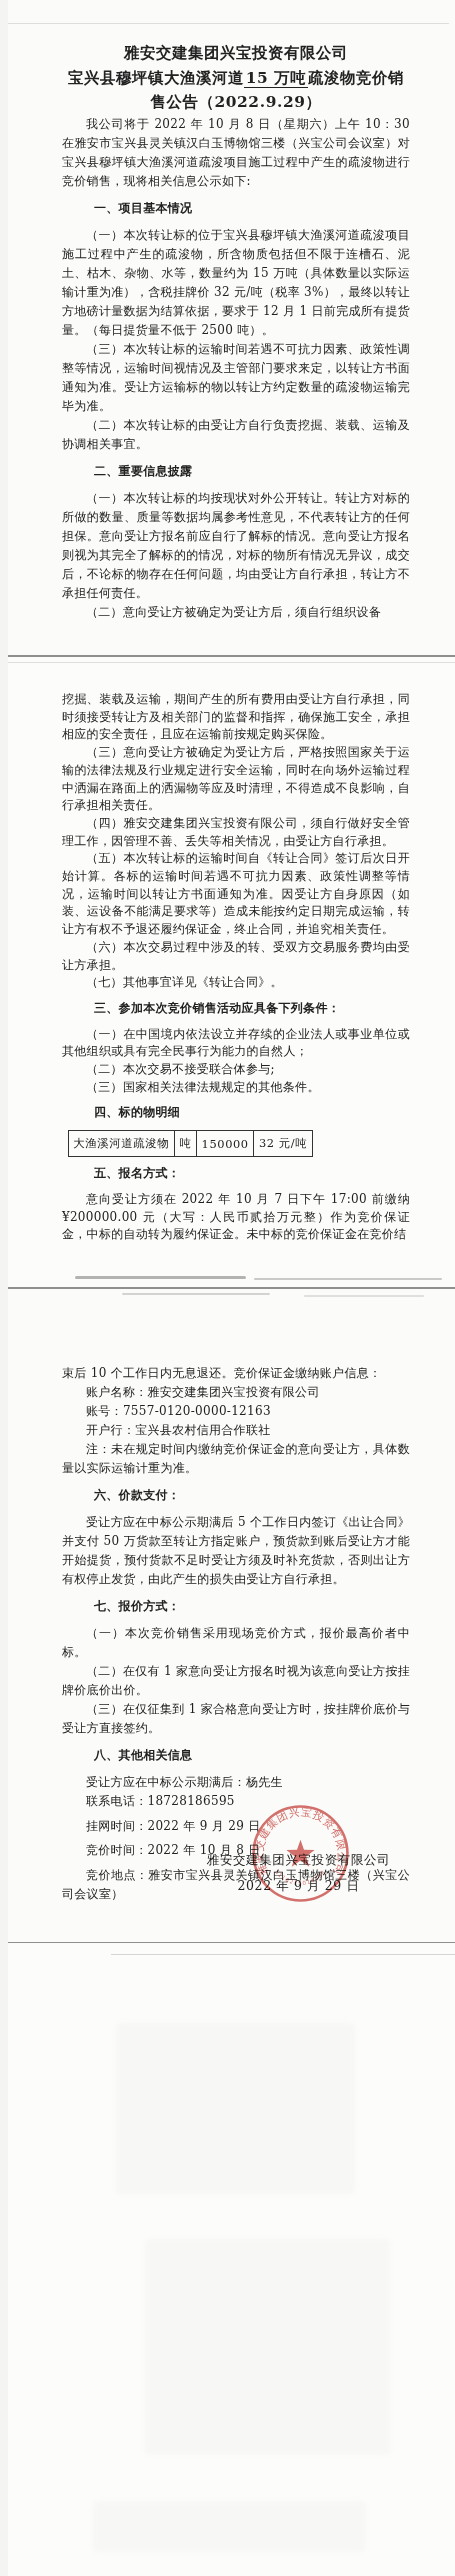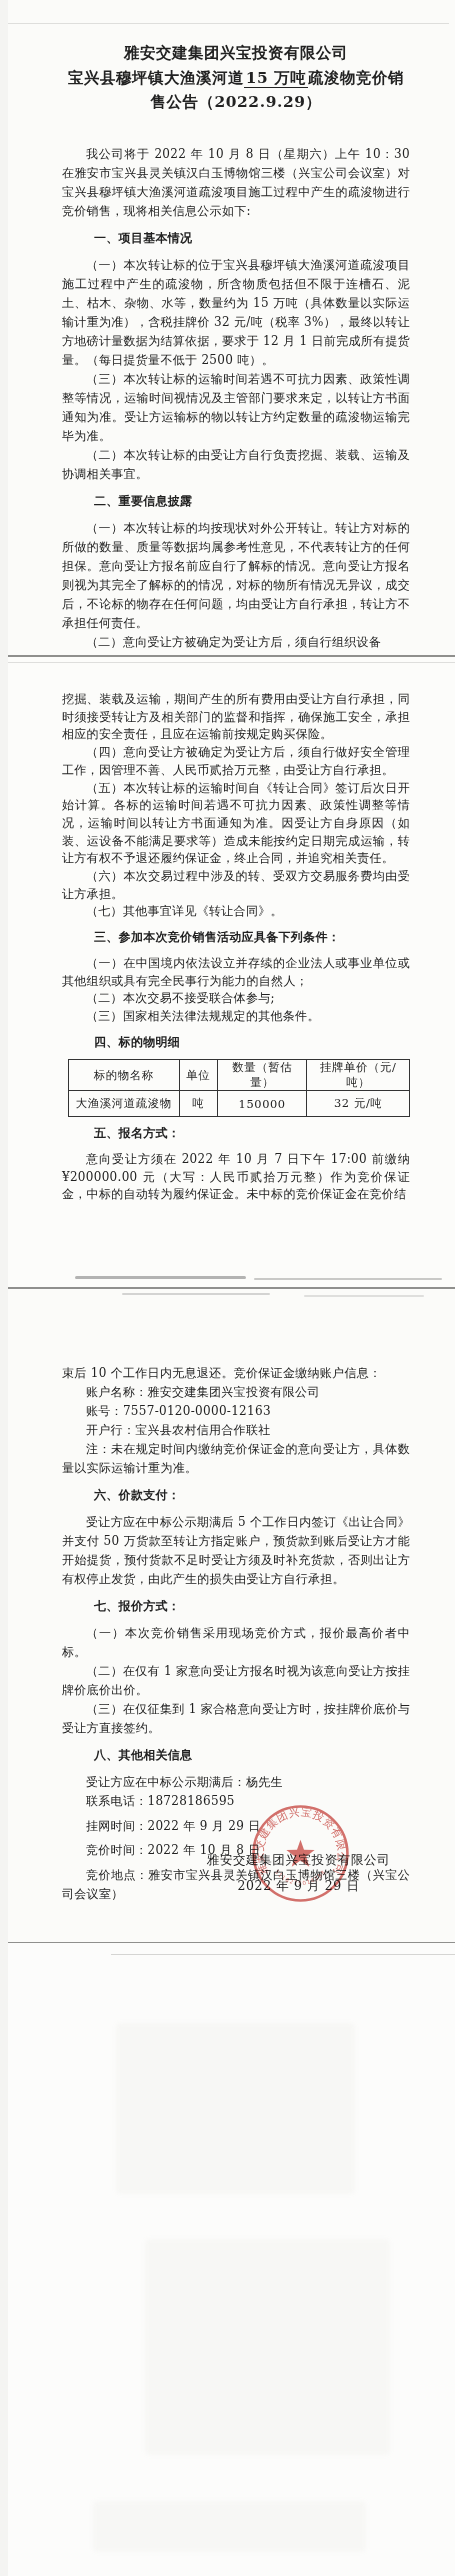--- a/index.html
+++ b/index.html
@@ -21,21 +21,21 @@
   .rule-light{position:absolute;height:0.6px;background:#dededc;z-index:5;}
   .edge-line{position:absolute;background:#c9c9c7;z-index:5;}
   
   .title{font-size:15.4px;font-weight:bold;line-height:24.5px;text-align:center;letter-spacing:0.6px;}
   .u{border-bottom:1.1px solid #222;padding:0 1.7px;}
   p{margin:0;font-size:12px;line-height:19px;text-align:justify;letter-spacing:0.3px;}
   .ind{text-indent:2em;}
   .cont{text-indent:0;}
   .hd{font-family:"DejaVu Sans", sans-serif;font-weight:bold;font-size:12px;line-height:19px;text-indent:2em;margin:8px;letter-spacing:0.3px;}
   .page2 p,.page2 .hd{line-height:17.7px;}
-  .intro{margin-top:30px;}
+  .intro{}
   
   table.subject{border-collapse:collapse;margin:4.6px 0 2.3px 5.7px;font-size:11.4px;}
   table.subject td{border:1.1px solid #333;text-align:center;height:25px;padding:0 4.6px;letter-spacing:0.6px;}
   .c0{width:103px}.c1{width:28.5px}.c2{width:80px}.c3{width:94px}
   
   .gap{margin-top:5.7px;}
   
   .sign{position:absolute;left:188px;top:559px;width:205px;text-align:center;font-size:12.5px;line-height:26px;letter-spacing:0.6px;z-index:2;}
   
   .seal{position:absolute;left:241px;top:514px;width:103px;height:103px;z-index:3;mix-blend-mode:multiply;opacity:.85;}
@@ -65,38 +65,33 @@
       <p class="ind">（二）意向受让方被确定为受让方后，须自行组织设备</p>
     </div>
     <div class="edge-line" style="right:1.7px;top:601px;width:1.1px;height:55px;"></div>
   </div>
 
   <div class="page page2">
     <div class="rule" style="top:-0.6px;"></div>
     <div class="rule-light" style="top:5.7px;left:0;width:456px;"></div>
     <div class="inner" style="padding-top:35px;">
       <p class="cont">挖掘、装载及运输，期间产生的所有费用由受让方自行承担，同时须接受转让方及相关部门的监督和指挥，确保施工安全，承担相应的安全责任，且应在运输前按规定购买保险。</p>
-      <p class="ind">（四）意向受让方被确定为受让方后，须自行做好安全管理工作，因管理不善、人民币贰拾万元整，由受让方自行承担。</p>
+      <p class="ind">（三）意向受让方被确定为受让方后，严格按照国家关于运输的法律法规及行业规定进行安全运输，同时在向场外运输过程中洒漏在路面上的洒漏物等应及时清理，不得造成不良影响，自行承担相关责任。</p>
+      <p class="ind">（四）雅安交建集团兴宝投资有限公司，须自行做好安全管理工作，因管理不善、丢失等相关情况，由受让方自行承担。</p>
       <p class="ind">（五）本次转让标的运输时间自《转让合同》签订后次日开始计算。各标的运输时间若遇不可抗力因素、政策性调整等情况，运输时间以转让方书面通知为准。因受让方自身原因（如装、运设备不能满足要求等）造成未能按约定日期完成运输，转让方有权不予退还履约保证金，终止合同，并追究相关责任。</p>
       <p class="ind">（六）本次交易过程中涉及的转、受双方交易服务费均由受让方承担。</p>
       <p class="ind">（七）其他事宜详见《转让合同》。</p>
       <p class="hd">三、参加本次竞价销售活动应具备下列条件：</p>
       <p class="ind">（一）在中国境内依法设立并存续的企业法人或事业单位或其他组织或具有完全民事行为能力的自然人；</p>
       <p class="ind">（二）本次交易不接受联合体参与;</p>
       <p class="ind">（三）国家相关法律法规规定的其他条件。</p>
       <p class="hd">四、标的物明细</p>
 
       <table class="subject">
         <tbody>
-          <tr>
-            <td class="c0">标的物名称</td>
-            <td class="c1">单位</td>
-            <td class="c2">数量（暂估量）</td>
-            <td class="c3">挂牌单价（元/吨）</td>
-          </tr>
           <tr>
             <td>大渔溪河道疏浚物</td>
             <td>吨</td>
             <td>150000</td>
             <td>32 元/吨</td>
           </tr>
         </tbody>
       </table>
 
       <p class="hd">五、报名方式：</p>

